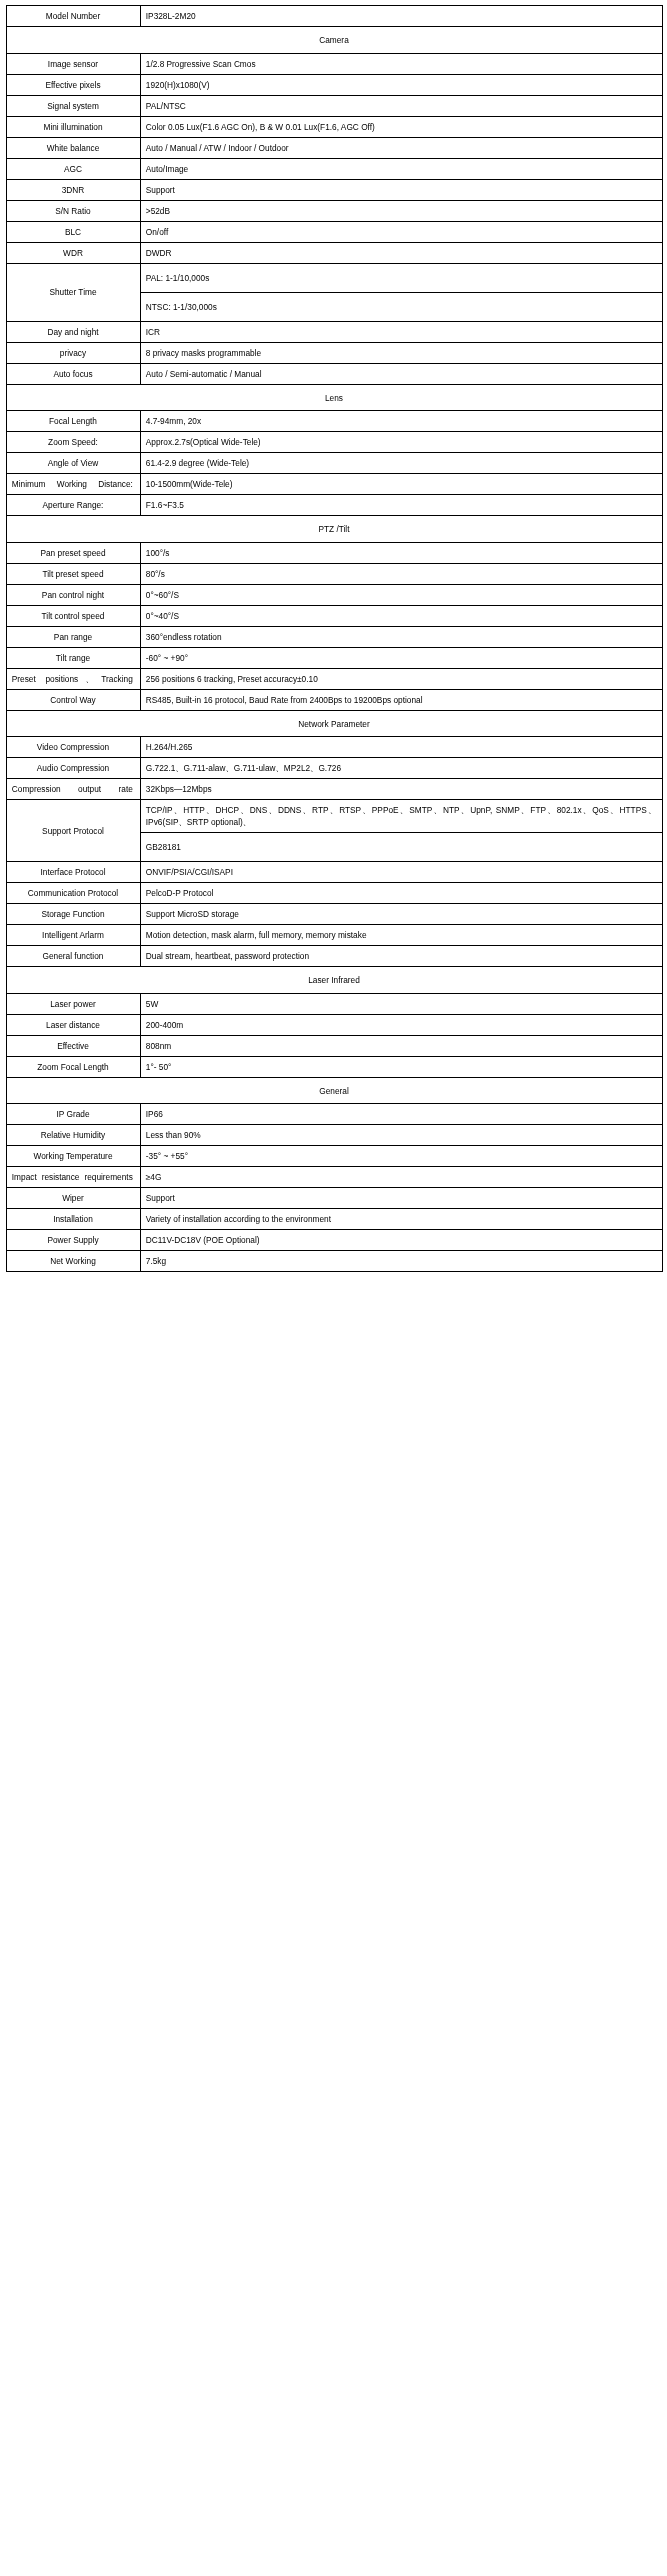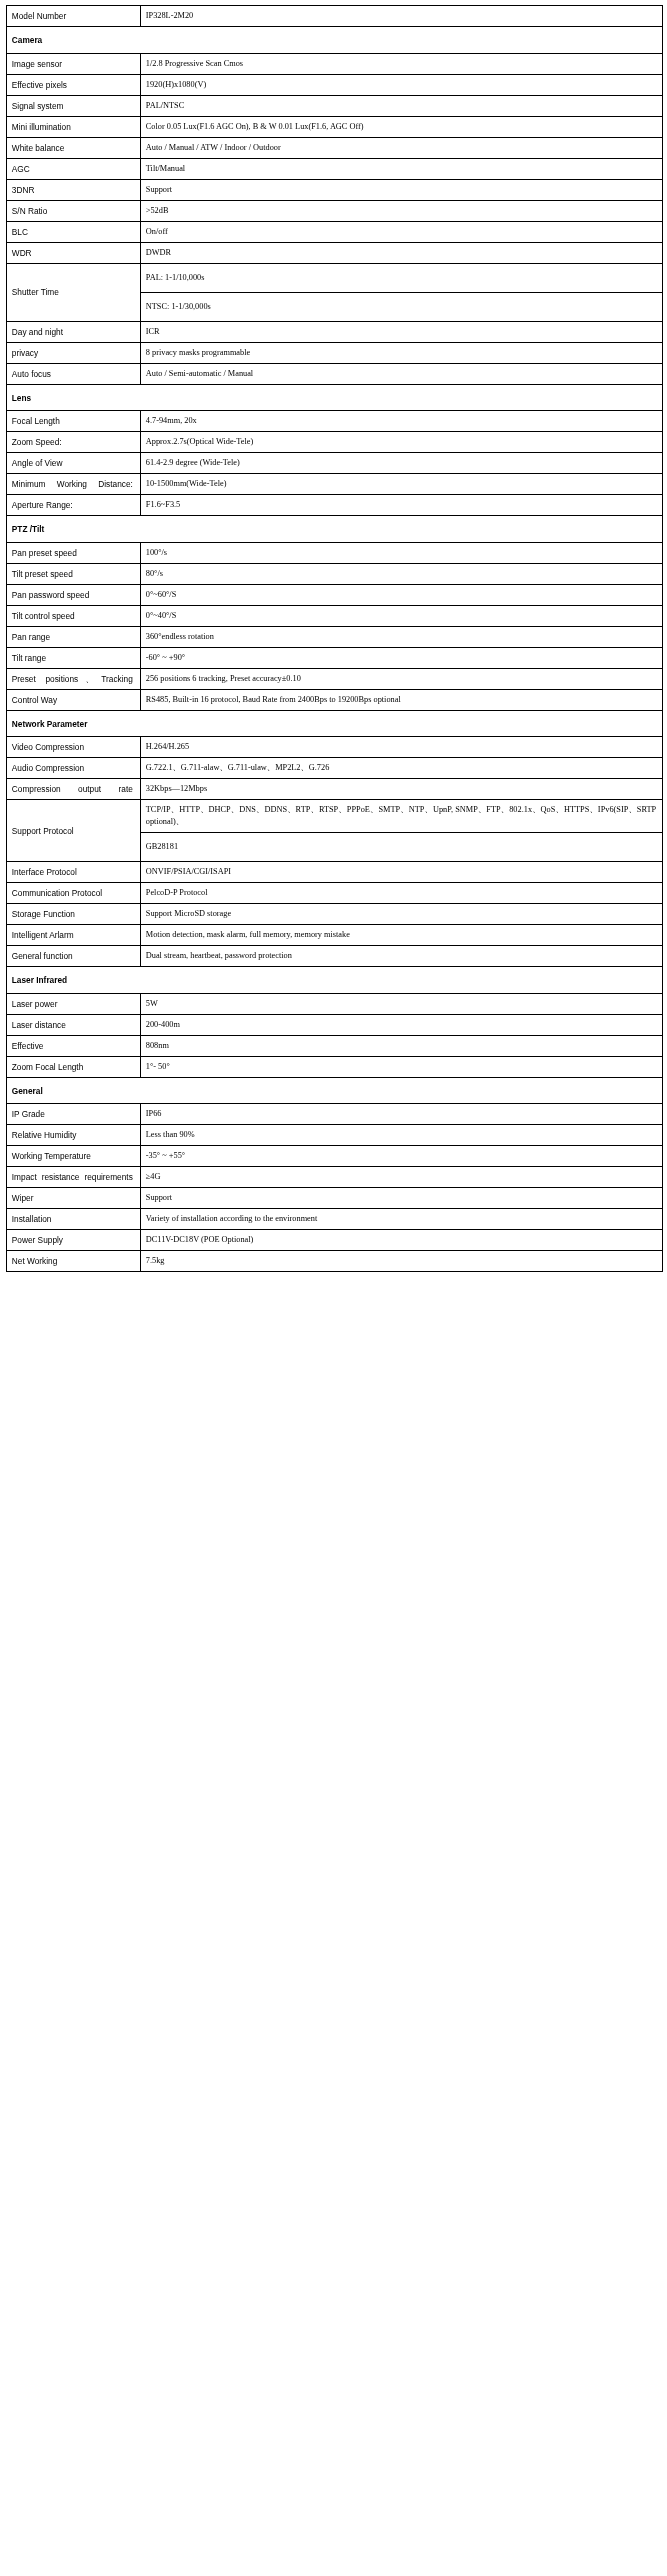--- a/index.html
+++ b/index.html
@@ -31,37 +31,36 @@
   table.spec col.c-value { width: 522px; }
 
   table.spec td {
     border: 0.7px solid #000000;
     padding: 4px 5.3px;
     vertical-align: middle;
     word-wrap: break-word;
     overflow-wrap: break-word;
   }
   td.label {
-    text-align: left;
+    text-align: center;
   }
   td.label.justified {
     text-align: justify;
     text-align-last: justify;
     padding-right: 6.7px;
     margin-left: 27px;
   }
   td.value {
     text-align: left;
-    font-family: Liberation Serif, serif;
   }
   td.value.justified {
     text-align: justify;
   }
   tr.section td {
-    font-weight: bold;
+    font-weight: normal;
     padding-top: 6.7px;
     padding-bottom: 6.7px;
   }
   tr.row-tall td { height: 20px; }
 </style>
 </head>
 <body>
 
 <div class="sheet">
   <table class="spec">
@@ -92,21 +91,21 @@
         <tr>
           <td class="label">Mini illumination</td>
           <td class="value">Color 0.05 Lux(F1.6 AGC On), B &amp; W 0.01 Lux(F1.6, AGC Off)</td>
         </tr>
         <tr>
           <td class="label">White balance</td>
           <td class="value">Auto / Manual / ATW / Indoor / Outdoor</td>
         </tr>
         <tr>
           <td class="label">AGC</td>
-          <td class="value">Tilt/Manual</td>
+          <td class="value">Auto/Image</td>
         </tr>
         <tr>
           <td class="label">3DNR</td>
           <td class="value">Support</td>
         </tr>
         <tr>
           <td class="label">S/N Ratio</td>
           <td class="value">&gt;52dB</td>
         </tr>
         <tr>
@@ -164,21 +163,21 @@
         </tr>
         <tr>
           <td class="label">Pan preset speed</td>
           <td class="value">100°/s</td>
         </tr>
         <tr>
           <td class="label">Tilt preset speed</td>
           <td class="value">80°/s</td>
         </tr>
         <tr>
-          <td class="label">Pan password speed</td>
+          <td class="label">Pan control night</td>
           <td class="value">0°~60°/S</td>
         </tr>
         <tr>
           <td class="label">Tilt control speed</td>
           <td class="value">0°~40°/S</td>
         </tr>
         <tr>
           <td class="label">Pan range</td>
           <td class="value">360°endless rotation</td>
         </tr>

